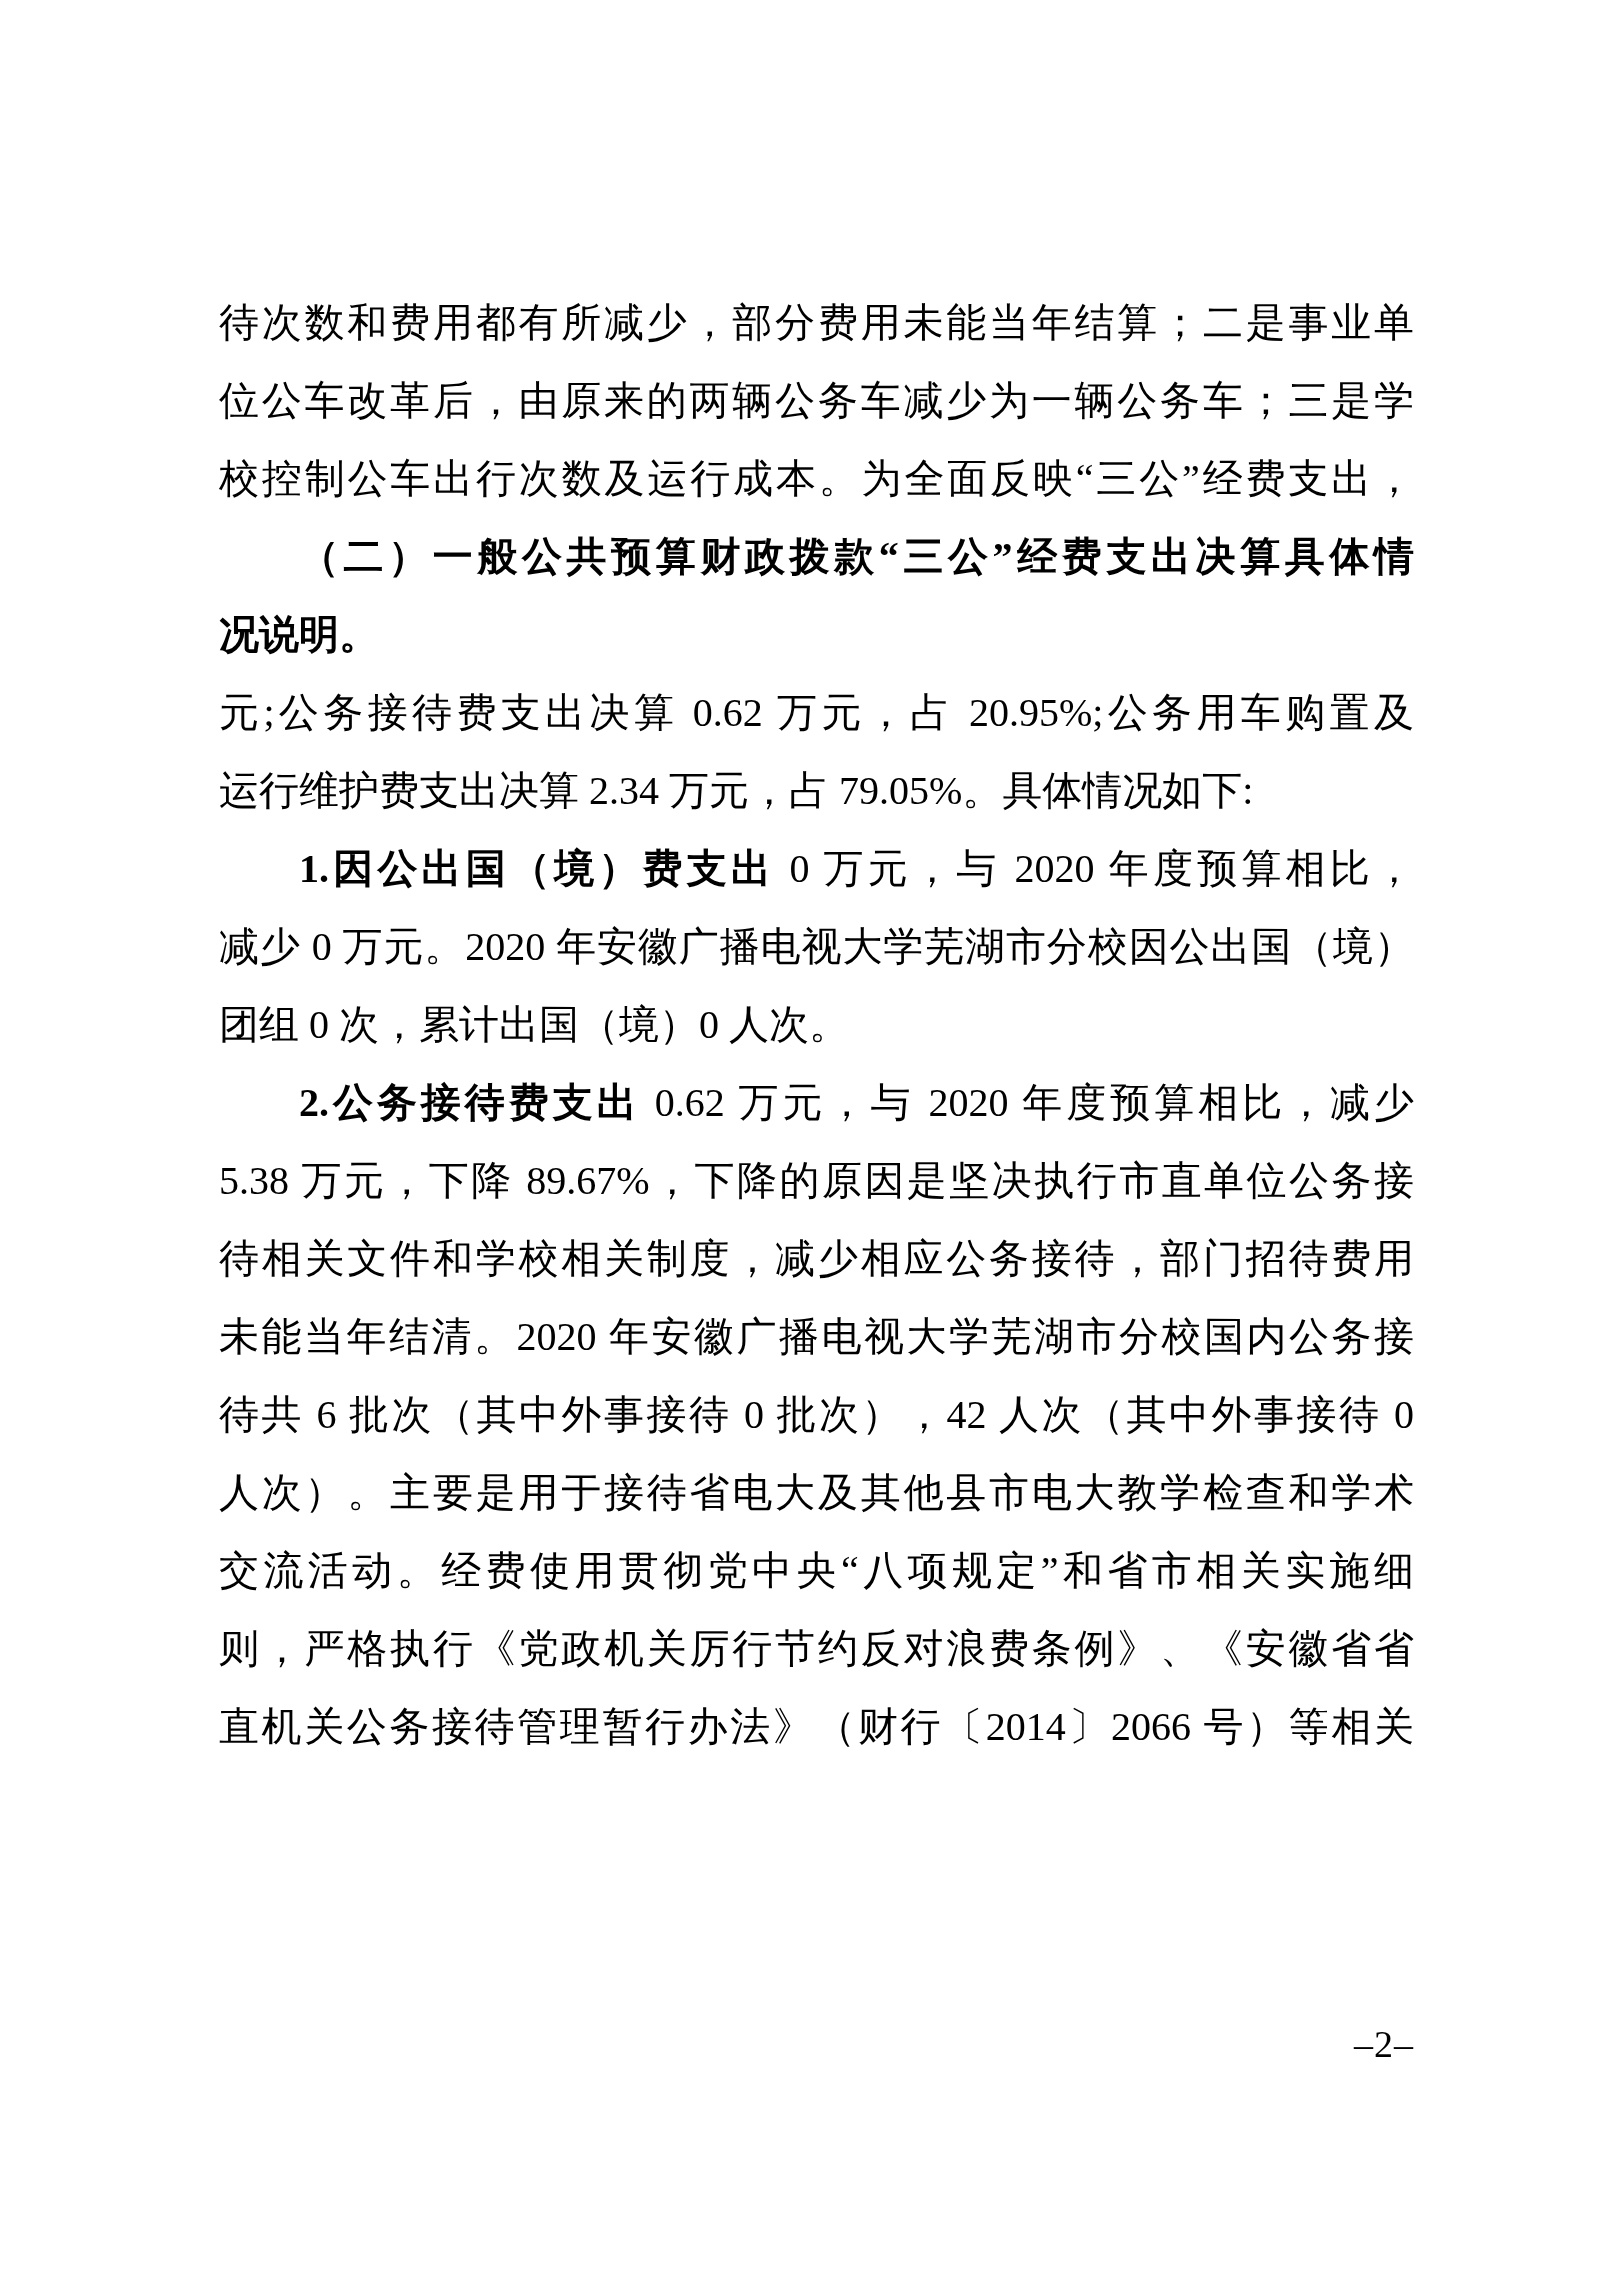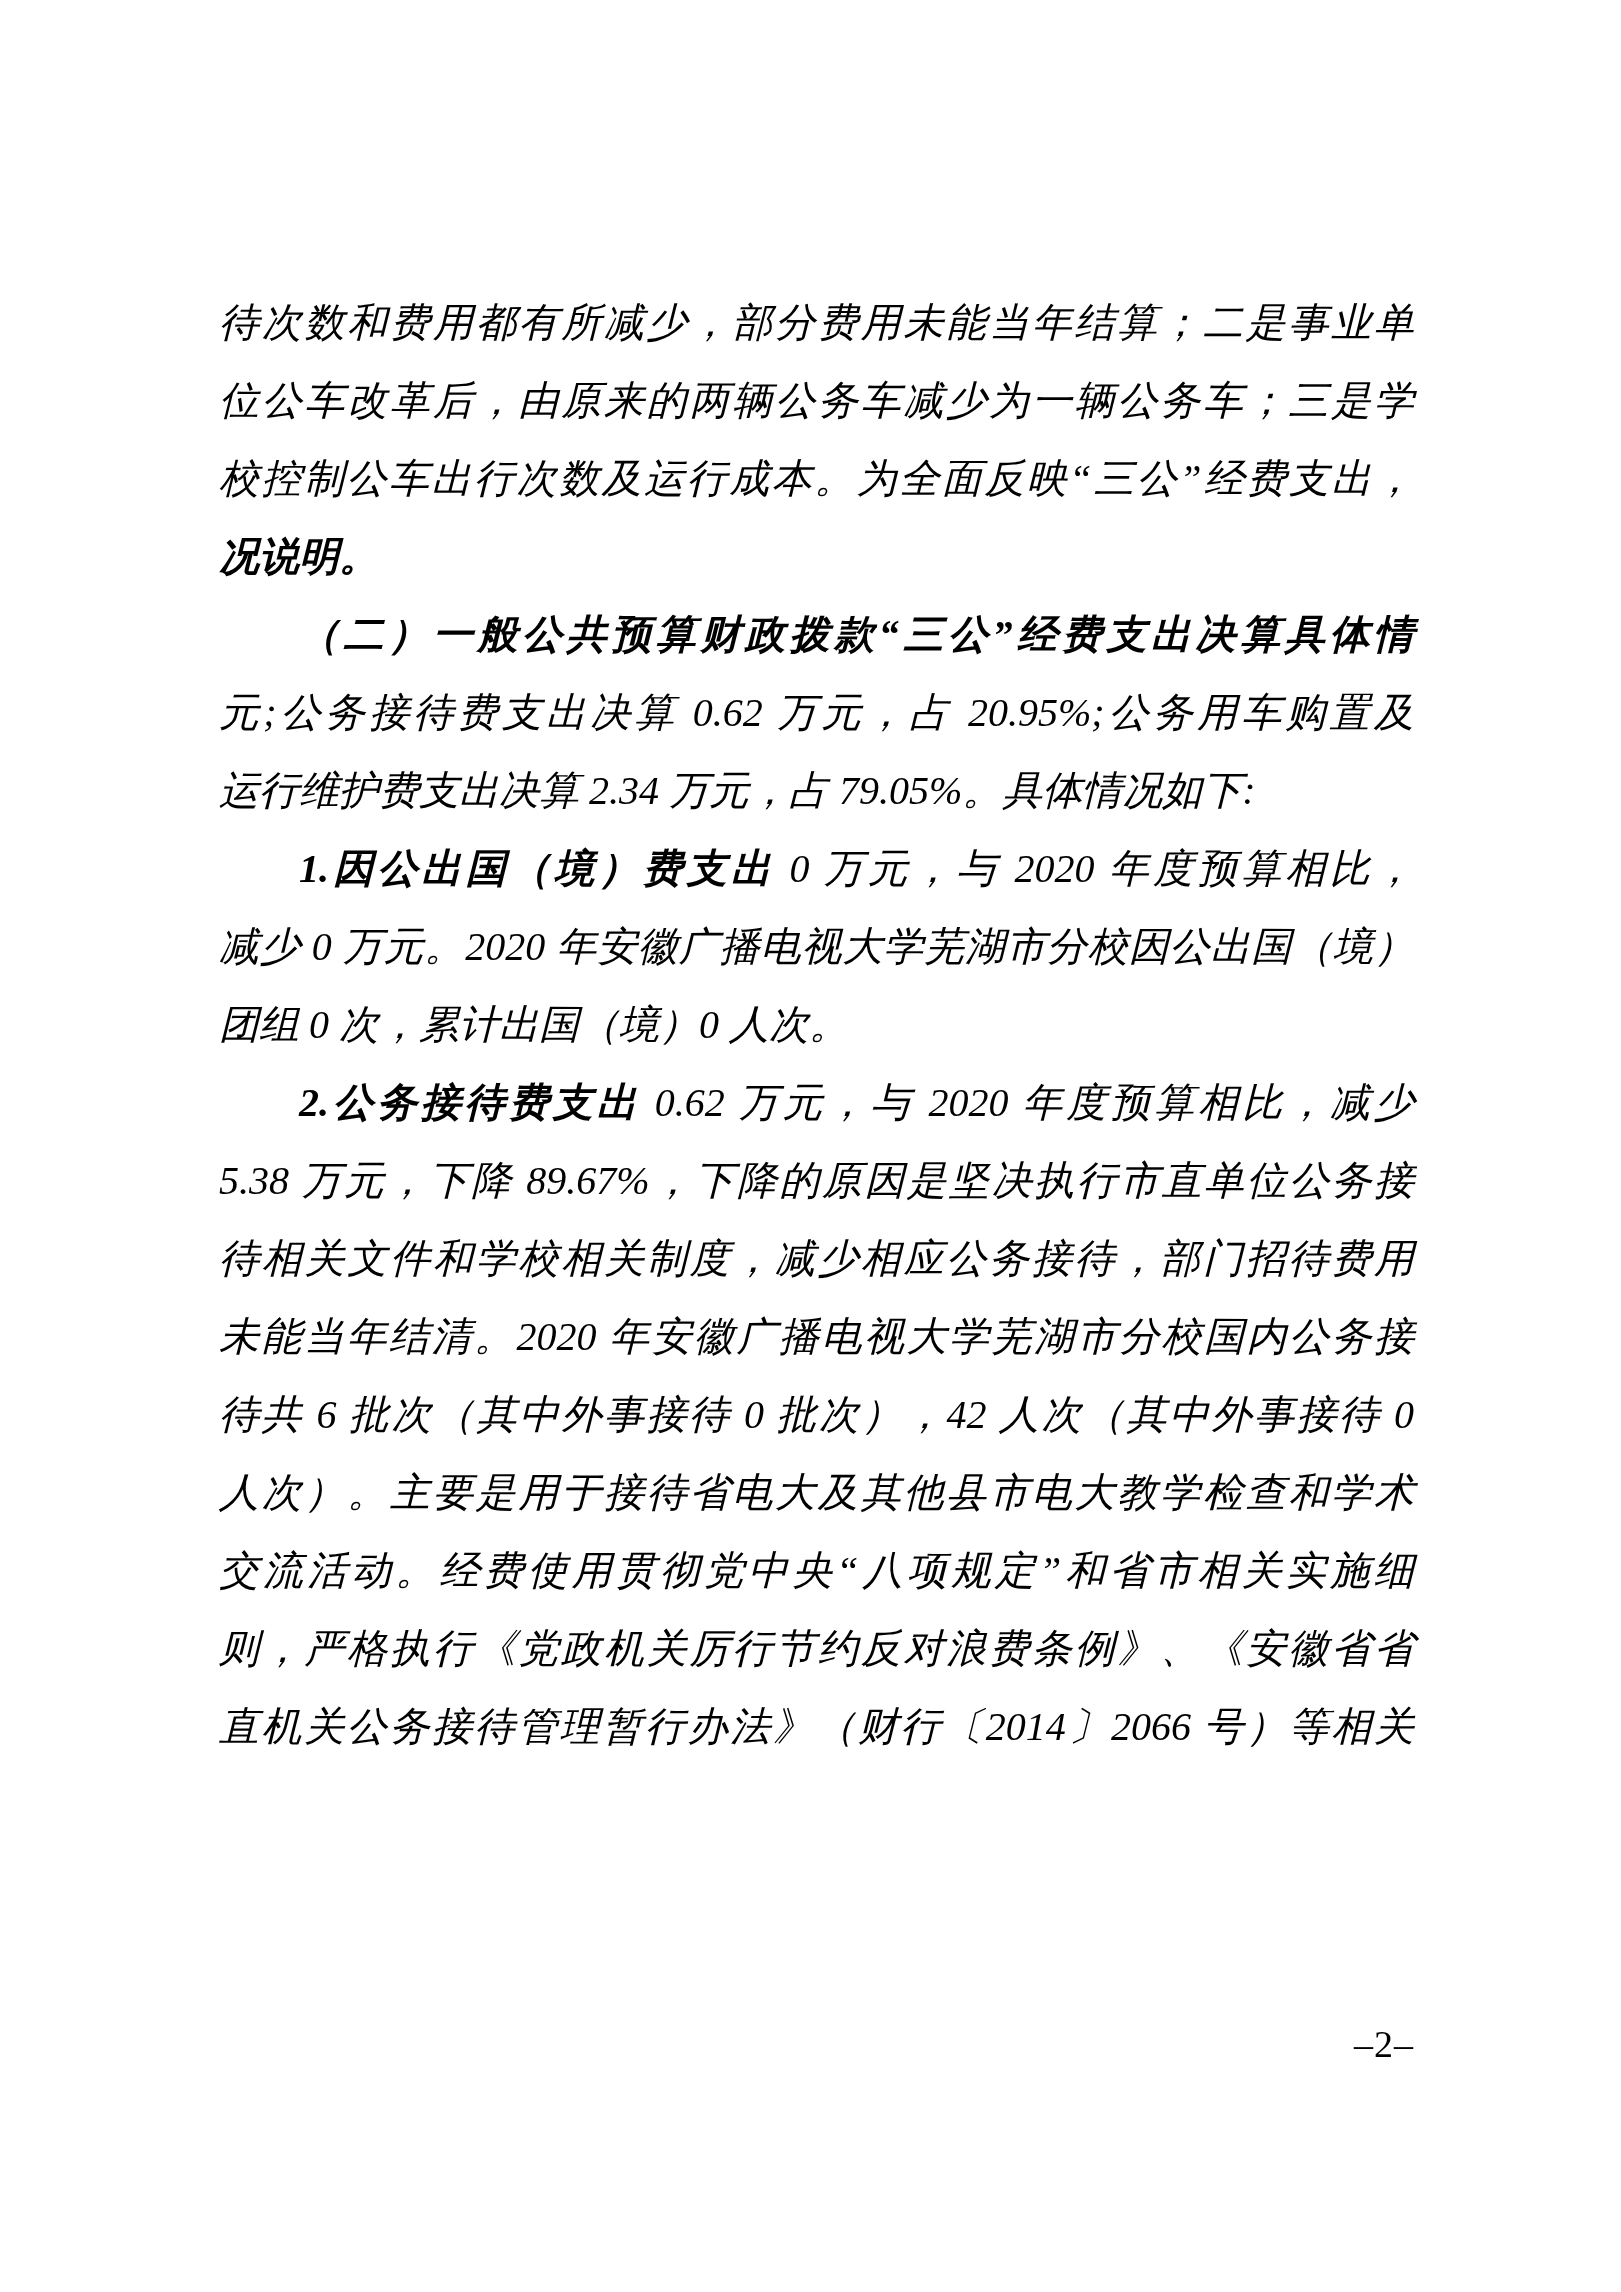--- a/index.html
+++ b/index.html
@@ -23,21 +23,20 @@
     width: 1195px;
     font-size: 40px;
   }
   .line {
     height: 78px;
     line-height: 78px;
     text-align: justify;
     text-align-last: left;
     white-space: normal;
     overflow: visible;
-    font-style: italic;
   }
   .line.justify {
     text-align-last: justify;
   }
   .line.indent {
     text-indent: 2em;
   }
   .seg.bold {
     font-weight: 700;
   }
@@ -53,22 +52,22 @@
   }
 </style>
 </head>
 <body>
 
 <div class="page">
   <div class="doc-body">
       <div class="line justify"><span class="seg">待次数和费用都有所减少，部分费用未能当年结算；二是事业单</span></div>
       <div class="line justify"><span class="seg">位公车改革后，由原来的两辆公务车减少为一辆公务车；三是学</span></div>
       <div class="line justify"><span class="seg">校控制公车出行次数及运行成本。为全面反映“三公”经费支出，</span></div>
+      <div class="line justify indent"><span class="seg bold">（二）一般公共预算财政拨款“三公”经费支出决算具体情</span></div>
       <div class="line"><span class="seg bold">况说明。</span></div>
-      <div class="line justify indent"><span class="seg bold">（二）一般公共预算财政拨款“三公”经费支出决算具体情</span></div>
       <div class="line justify"><span class="seg">元;公务接待费支出决算 0.62 万元，占 20.95%;公务用车购置及</span></div>
       <div class="line"><span class="seg">运行维护费支出决算 2.34 万元，占 79.05%。具体情况如下:</span></div>
       <div class="line justify indent"><span class="seg bold">1.因公出国（境）费支出</span><span class="seg"> 0 万元，与 2020 年度预算相比，</span></div>
       <div class="line justify"><span class="seg">减少 0 万元。2020 年安徽广播电视大学芜湖市分校因公出国（境）</span></div>
       <div class="line"><span class="seg">团组 0 次，累计出国（境）0 人次。</span></div>
       <div class="line justify indent"><span class="seg bold">2.公务接待费支出</span><span class="seg"> 0.62 万元，与 2020 年度预算相比，减少</span></div>
       <div class="line justify"><span class="seg">5.38 万元，下降 89.67%，下降的原因是坚决执行市直单位公务接</span></div>
       <div class="line justify"><span class="seg">待相关文件和学校相关制度，减少相应公务接待，部门招待费用</span></div>
       <div class="line justify"><span class="seg">未能当年结清。2020 年安徽广播电视大学芜湖市分校国内公务接</span></div>
       <div class="line justify"><span class="seg">待共 6 批次（其中外事接待 0 批次），42 人次（其中外事接待 0</span></div>

